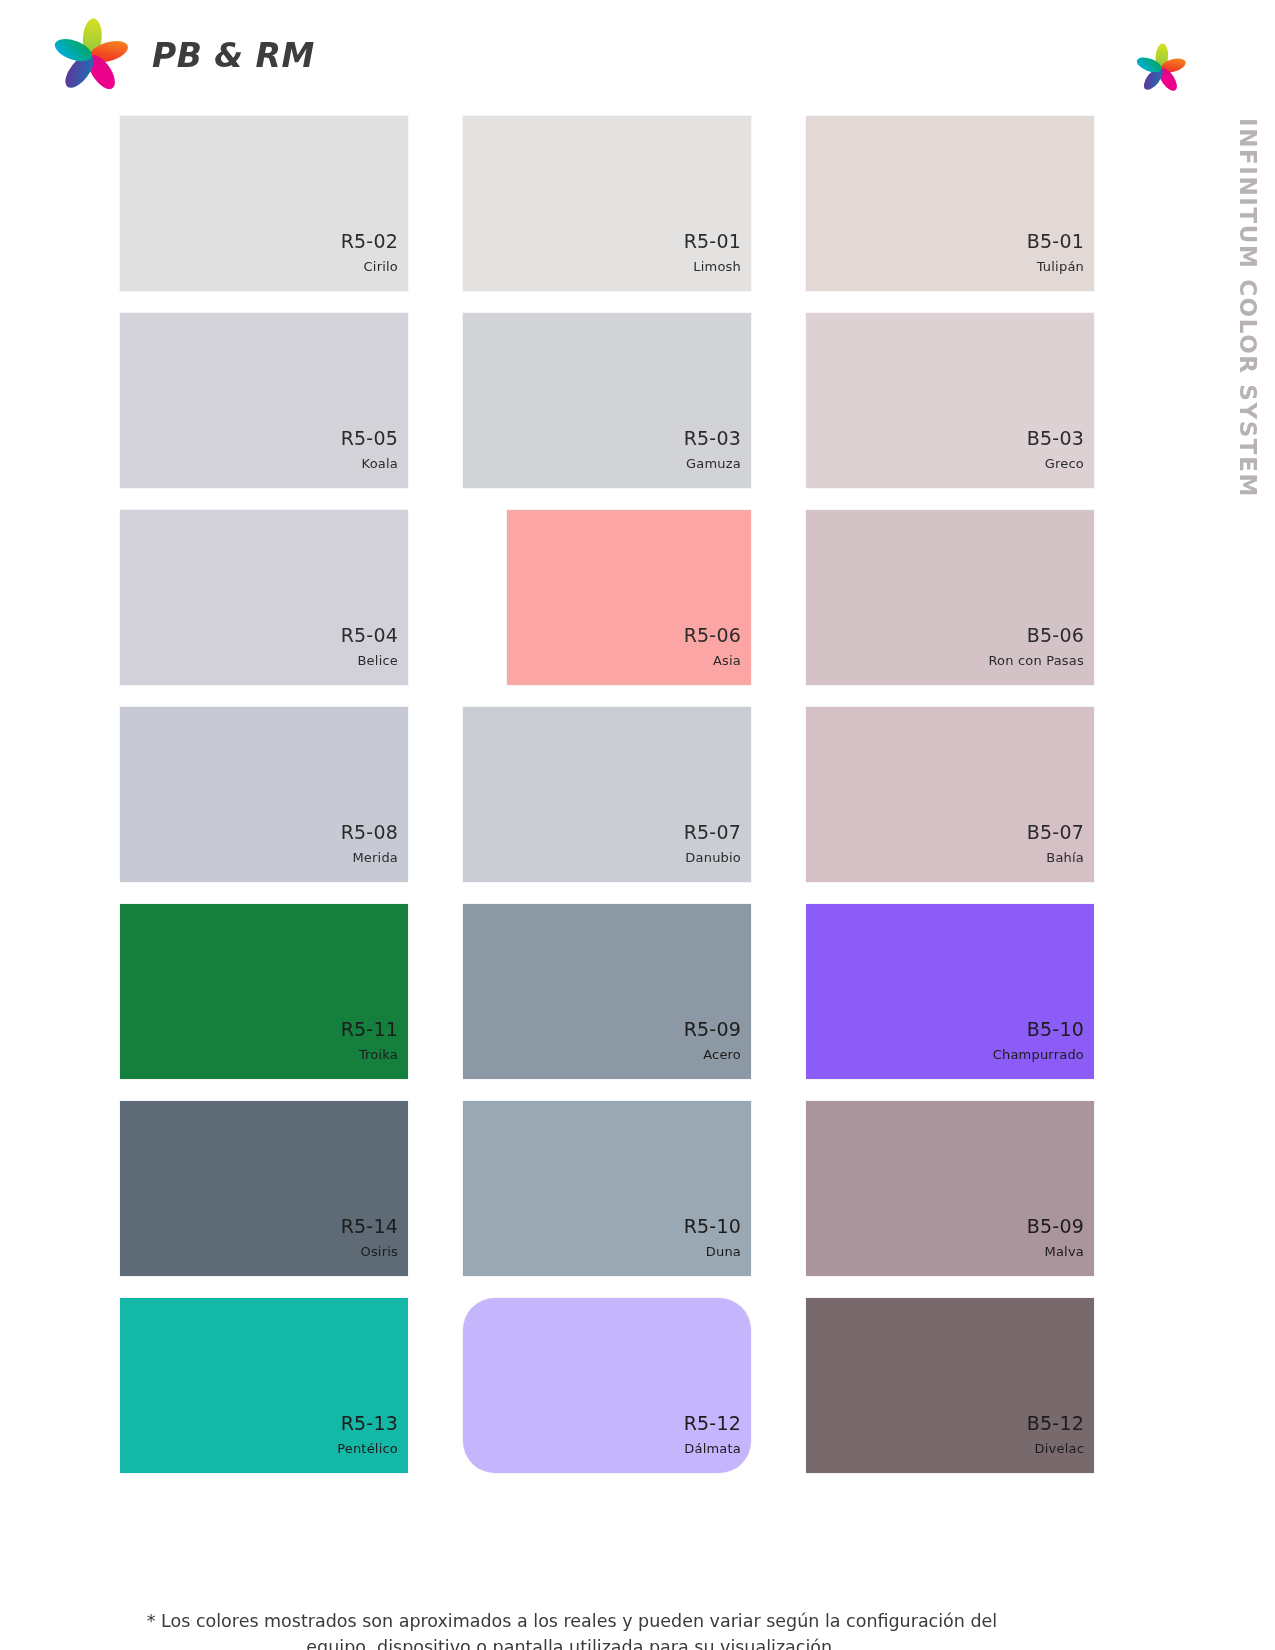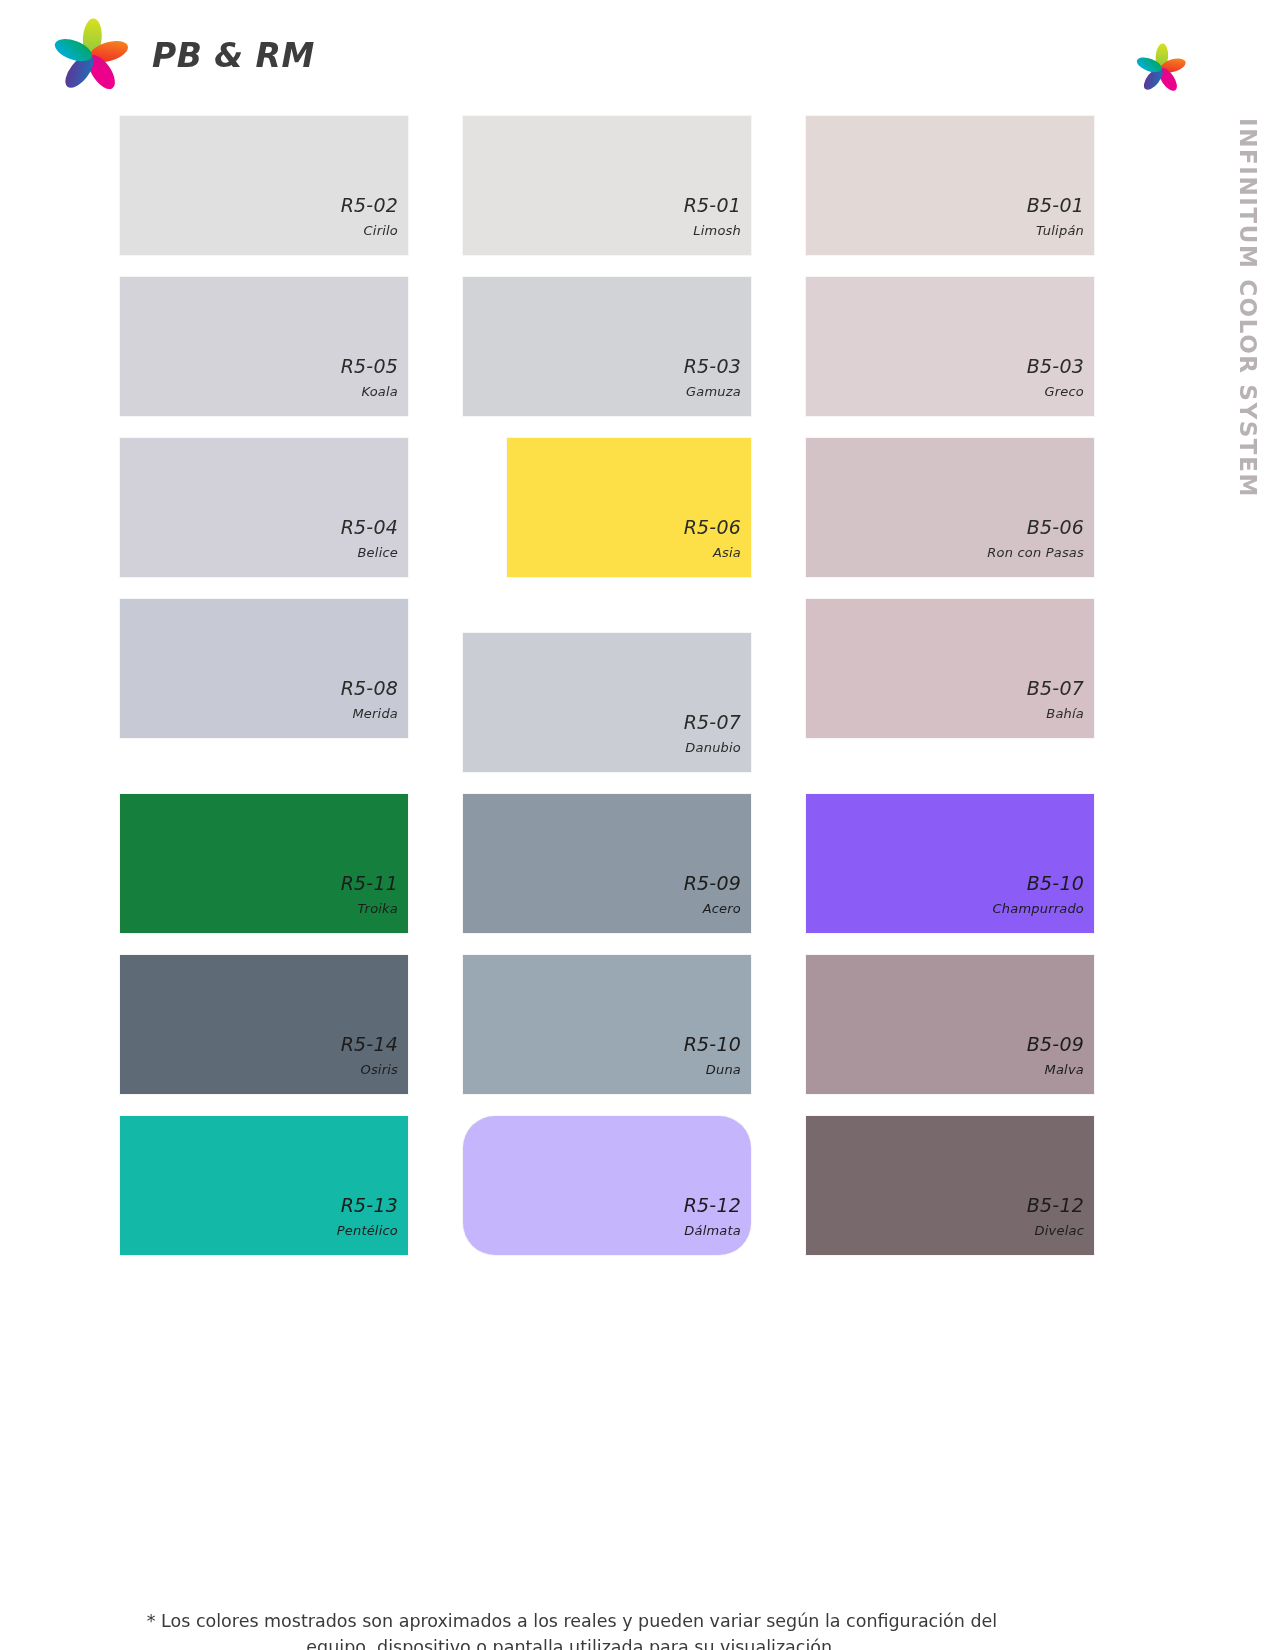--- a/index.html
+++ b/index.html
@@ -90,28 +90,27 @@
     top: 116px;
     width: 970px;
     display: grid;
     grid-template-columns: repeat(3, 288px);
     column-gap: 55px;
     row-gap: 22px;
   }
 
   .swatch {
     position: relative;
-    height: 139px;
+    height: 175px;
     display: flex;
     flex-direction: column;
     justify-content: flex-end;
     align-items: flex-end;
     padding: 0 10px 14px 0;
     box-shadow: 0 0 0 1px rgba(0,0,0,0.035);
-    font-style: italic;
   }
 
   .swatch-code {
     font-family: "DejaVu Sans", sans-serif;
     font-size: 19px;
     color: #2b2b2b;
     line-height: 1.55;
     letter-spacing: 0.2px;
   }
 
@@ -219,33 +218,33 @@
         <div class="swatch-name">Gamuza</div>
       </div>
       <div class="swatch" style="background: rgb(222, 209, 212);">
         <div class="swatch-code">B5-03</div>
         <div class="swatch-name">Greco</div>
       </div>
       <div class="swatch" style="background: rgb(210, 209, 218);">
         <div class="swatch-code">R5-04</div>
         <div class="swatch-name">Belice</div>
       </div>
-      <div class="swatch" style="background: #fde047; margin-left: 44px;">
+      <div class="swatch" style="background: #fca5a5; margin-left: 44px;">
         <div class="swatch-code">R5-06</div>
         <div class="swatch-name">Asia</div>
       </div>
       <div class="swatch" style="background: rgb(211, 195, 199);">
         <div class="swatch-code">B5-06</div>
         <div class="swatch-name">Ron con Pasas</div>
       </div>
       <div class="swatch" style="background: rgb(199, 202, 213);">
         <div class="swatch-code">R5-08</div>
         <div class="swatch-name">Merida</div>
       </div>
-      <div class="swatch" style="background: rgb(203, 205, 212); margin-top: 34px;">
+      <div class="swatch" style="background: rgb(203, 205, 212);">
         <div class="swatch-code">R5-07</div>
         <div class="swatch-name">Danubio</div>
       </div>
       <div class="swatch" style="background: rgb(213, 192, 197);">
         <div class="swatch-code">B5-07</div>
         <div class="swatch-name">Bahía</div>
       </div>
       <div class="swatch dark" style="background: #15803d;">
         <div class="swatch-code">R5-11</div>
         <div class="swatch-name">Troika</div>

